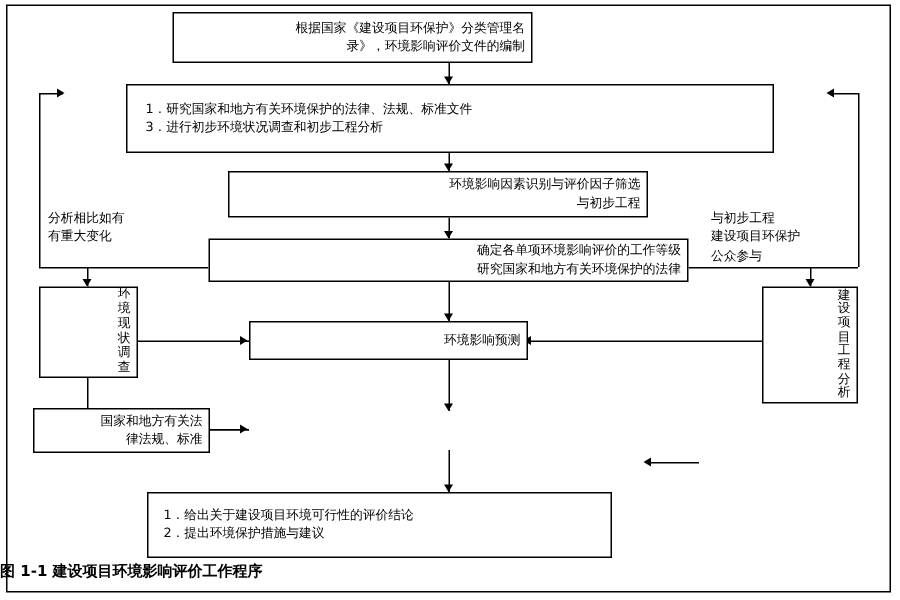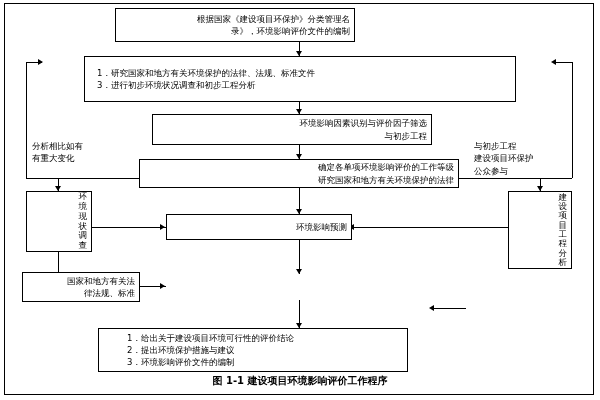--- a/index.html
+++ b/index.html
@@ -80,21 +80,21 @@
   .arrow.left {
     border-top: 3.5px solid transparent;
     border-bottom: 3.5px solid transparent;
     border-right: 5px solid #000;
   }
   .caption {
     position: absolute;
     left: 0;
     top: 374px;
     width: 600px;
-    text-align: center;
+    text-align: left;
     font-size: 10px;
     font-weight: bold;
     color: #000;
     z-index: 4;
   }
   .listline { white-space: nowrap; }
 </style>
 </head>
 <body>
 
@@ -195,24 +195,23 @@
     <div>环境影响预测</div>
   </div>
 
   <div class="box center" style="left:22px; top:272px; width:118px; height:30px;">
     <div class="listline">国家和地方有关法</div>
     <div class="listline">律法规、标准</div>
   </div>
 
 
 
-  <div class="box left" style="left:98px; top:328px; width:310px; height:44px; padding-left:28px;">
+  <div class="box left" style="left:98px; top:328px; width:310px; height:44px; padding-left:10px;">
     <div class="listline">1．给出关于建设项目环境可行性的评价结论</div>
     <div class="listline">2．提出环境保护措施与建议</div>
-    <div class="listline">3．环境影响评价文件的编制</div>
   </div>
 
   <div class="plain" style="left:32px; top:140px; width:86px; text-align:left;">
     <div class="listline">分析相比如有</div>
     <div class="listline">有重大变化</div>
   </div>
 
   <div class="plain" style="left:474px; top:140px; width:96px; text-align:left;">
     <div class="listline">与初步工程</div>
     <div class="listline">建设项目环保护</div>

